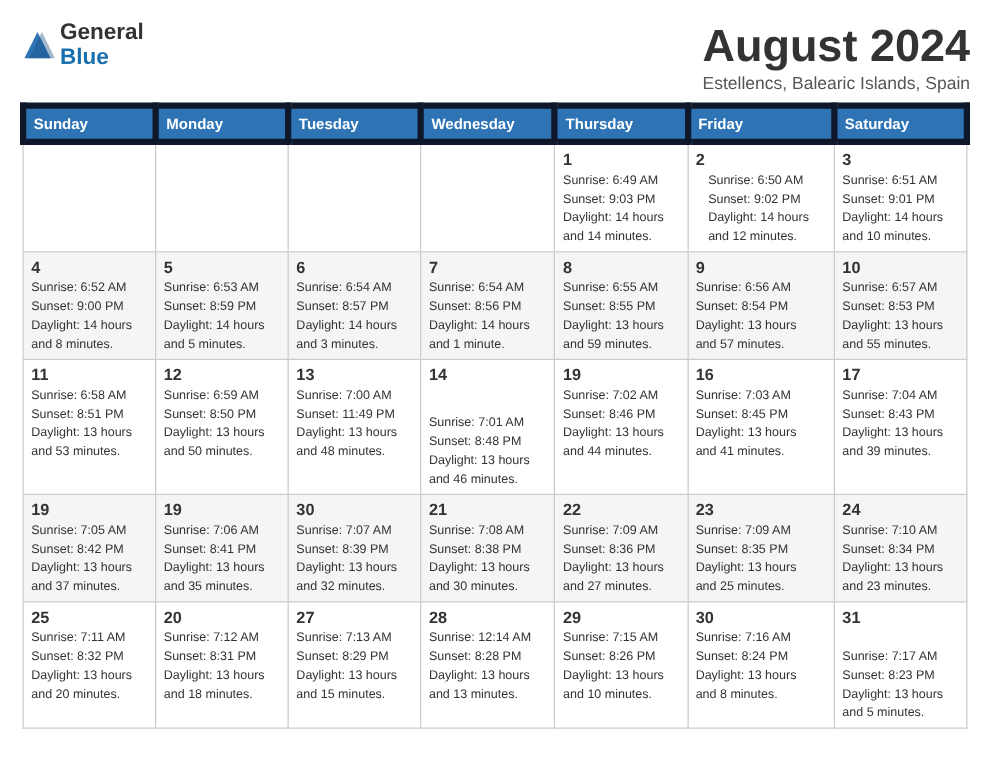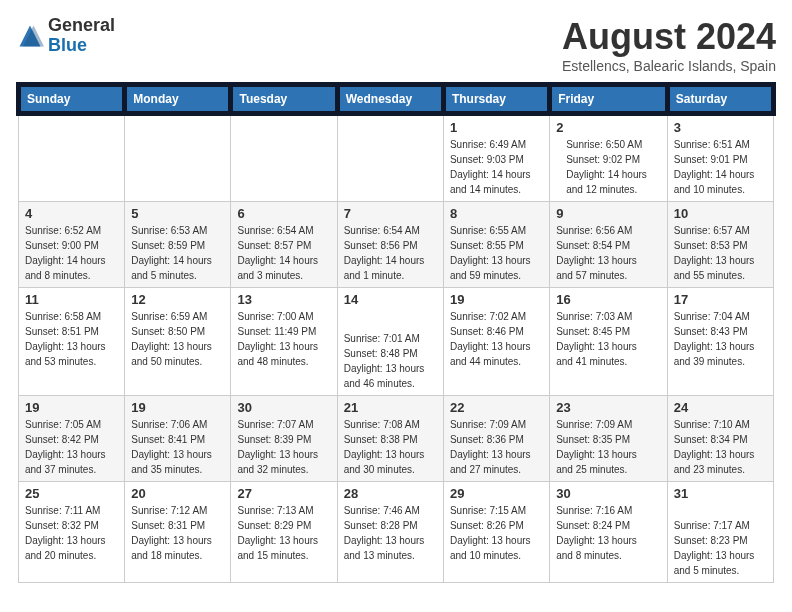--- a/index.html
+++ b/index.html
@@ -315,21 +315,21 @@
           </td>
           <td>
             <span class="day-number">27</span>
             <div class="day-info" style="white-space: pre-line;">Sunrise: 7:13 AM
 Sunset: 8:29 PM
 Daylight: 13 hours
 and 15 minutes.</div>
           </td>
           <td>
             <span class="day-number">28</span>
-            <div class="day-info" style="white-space: pre-line;">Sunrise: 7:46 AM
+            <div class="day-info" style="white-space: pre-line;">Sunrise: 12:14 AM
 Sunset: 8:28 PM
 Daylight: 13 hours
 and 13 minutes.</div>
           </td>
           <td>
             <span class="day-number">29</span>
             <div class="day-info" style="white-space: pre-line;">Sunrise: 7:15 AM
 Sunset: 8:26 PM
 Daylight: 13 hours
 and 10 minutes.</div>

